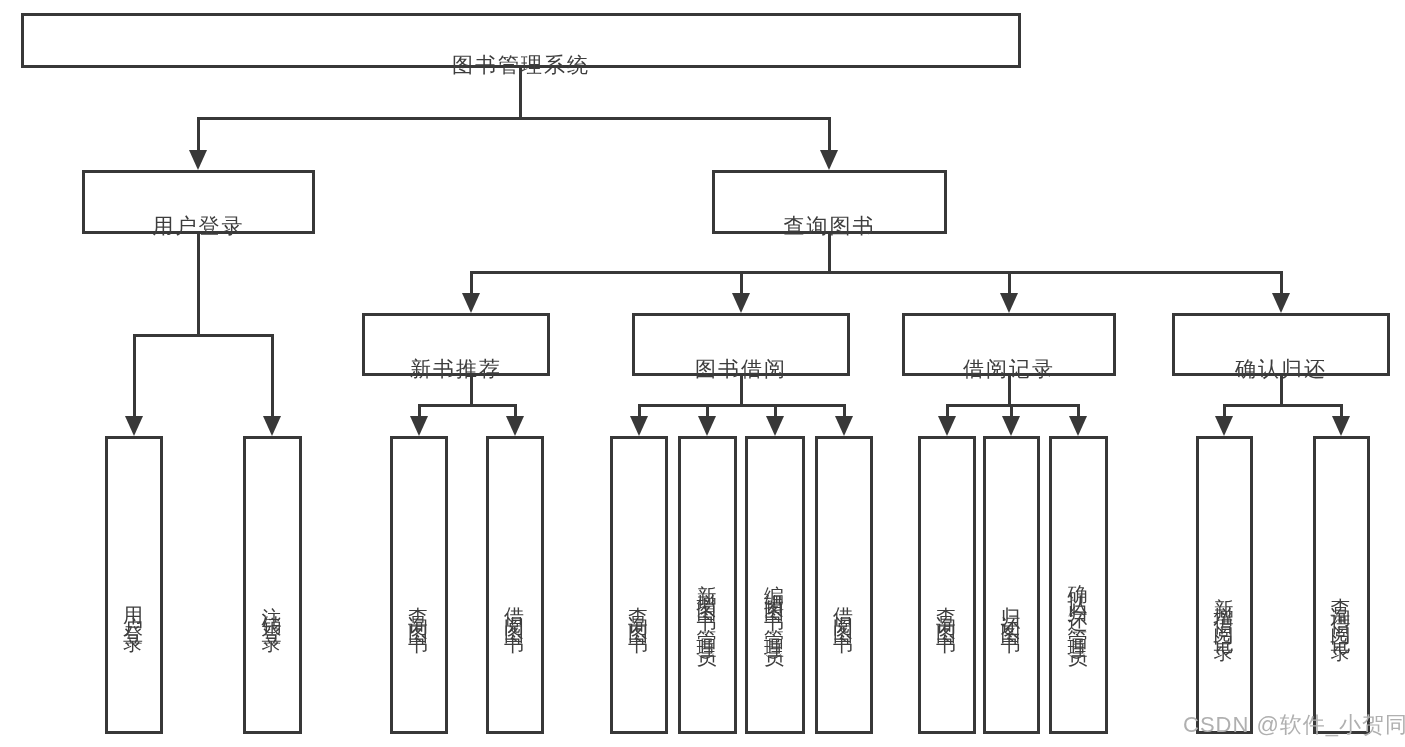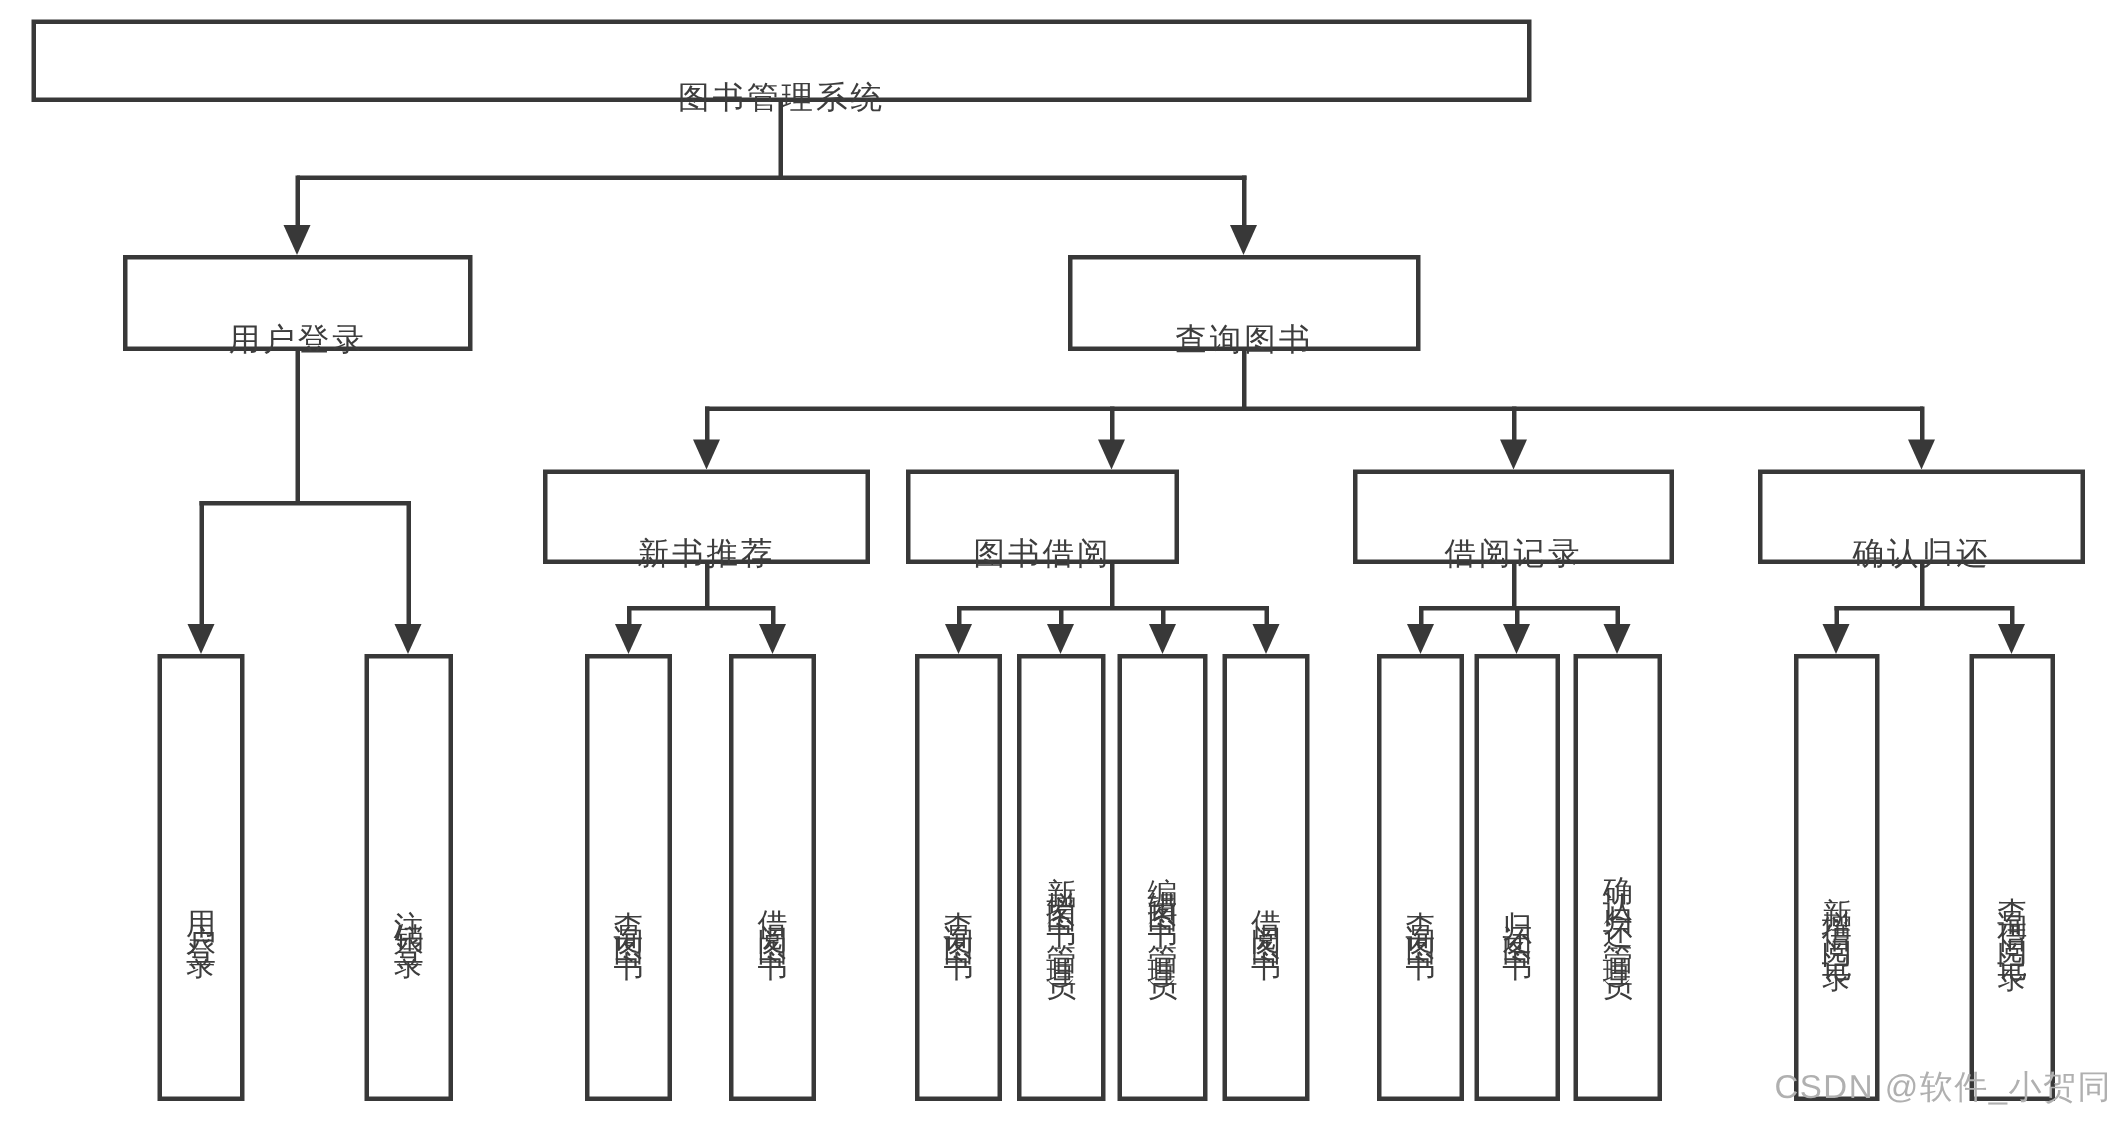--- a/index.html
+++ b/index.html
@@ -68,24 +68,24 @@
   <div class="hl" style="left:470px;top:271px;width:812px"></div>
   <div class="vl" style="left:470px;top:271px;height:26px"></div>
   <div class="ar" style="left:462px;top:293px"></div>
   <div class="vl" style="left:740px;top:271px;height:26px"></div>
   <div class="ar" style="left:732px;top:293px"></div>
   <div class="vl" style="left:1008px;top:271px;height:26px"></div>
   <div class="ar" style="left:1000px;top:293px"></div>
   <div class="vl" style="left:1280px;top:271px;height:26px"></div>
   <div class="ar" style="left:1272px;top:293px"></div>
 
-  <div class="box hbox" style="left:362px;top:313px;width:218px;height:63px">
+  <div class="box hbox" style="left:362px;top:313px;width:188px;height:63px">
     <span class="lbl">新书推荐</span>
   </div>
-  <div class="box hbox" style="left:604px;top:313px;width:182px;height:63px">
+  <div class="box hbox" style="left:632px;top:313px;width:218px;height:63px">
     <span class="lbl">图书借阅</span>
   </div>
   <div class="box hbox" style="left:902px;top:313px;width:214px;height:63px">
     <span class="lbl">借阅记录</span>
   </div>
   <div class="box hbox" style="left:1172px;top:313px;width:218px;height:63px">
     <span class="lbl">确认归还</span>
   </div>
 
   <div class="vl" style="left:470px;top:376px;height:30px"></div>

